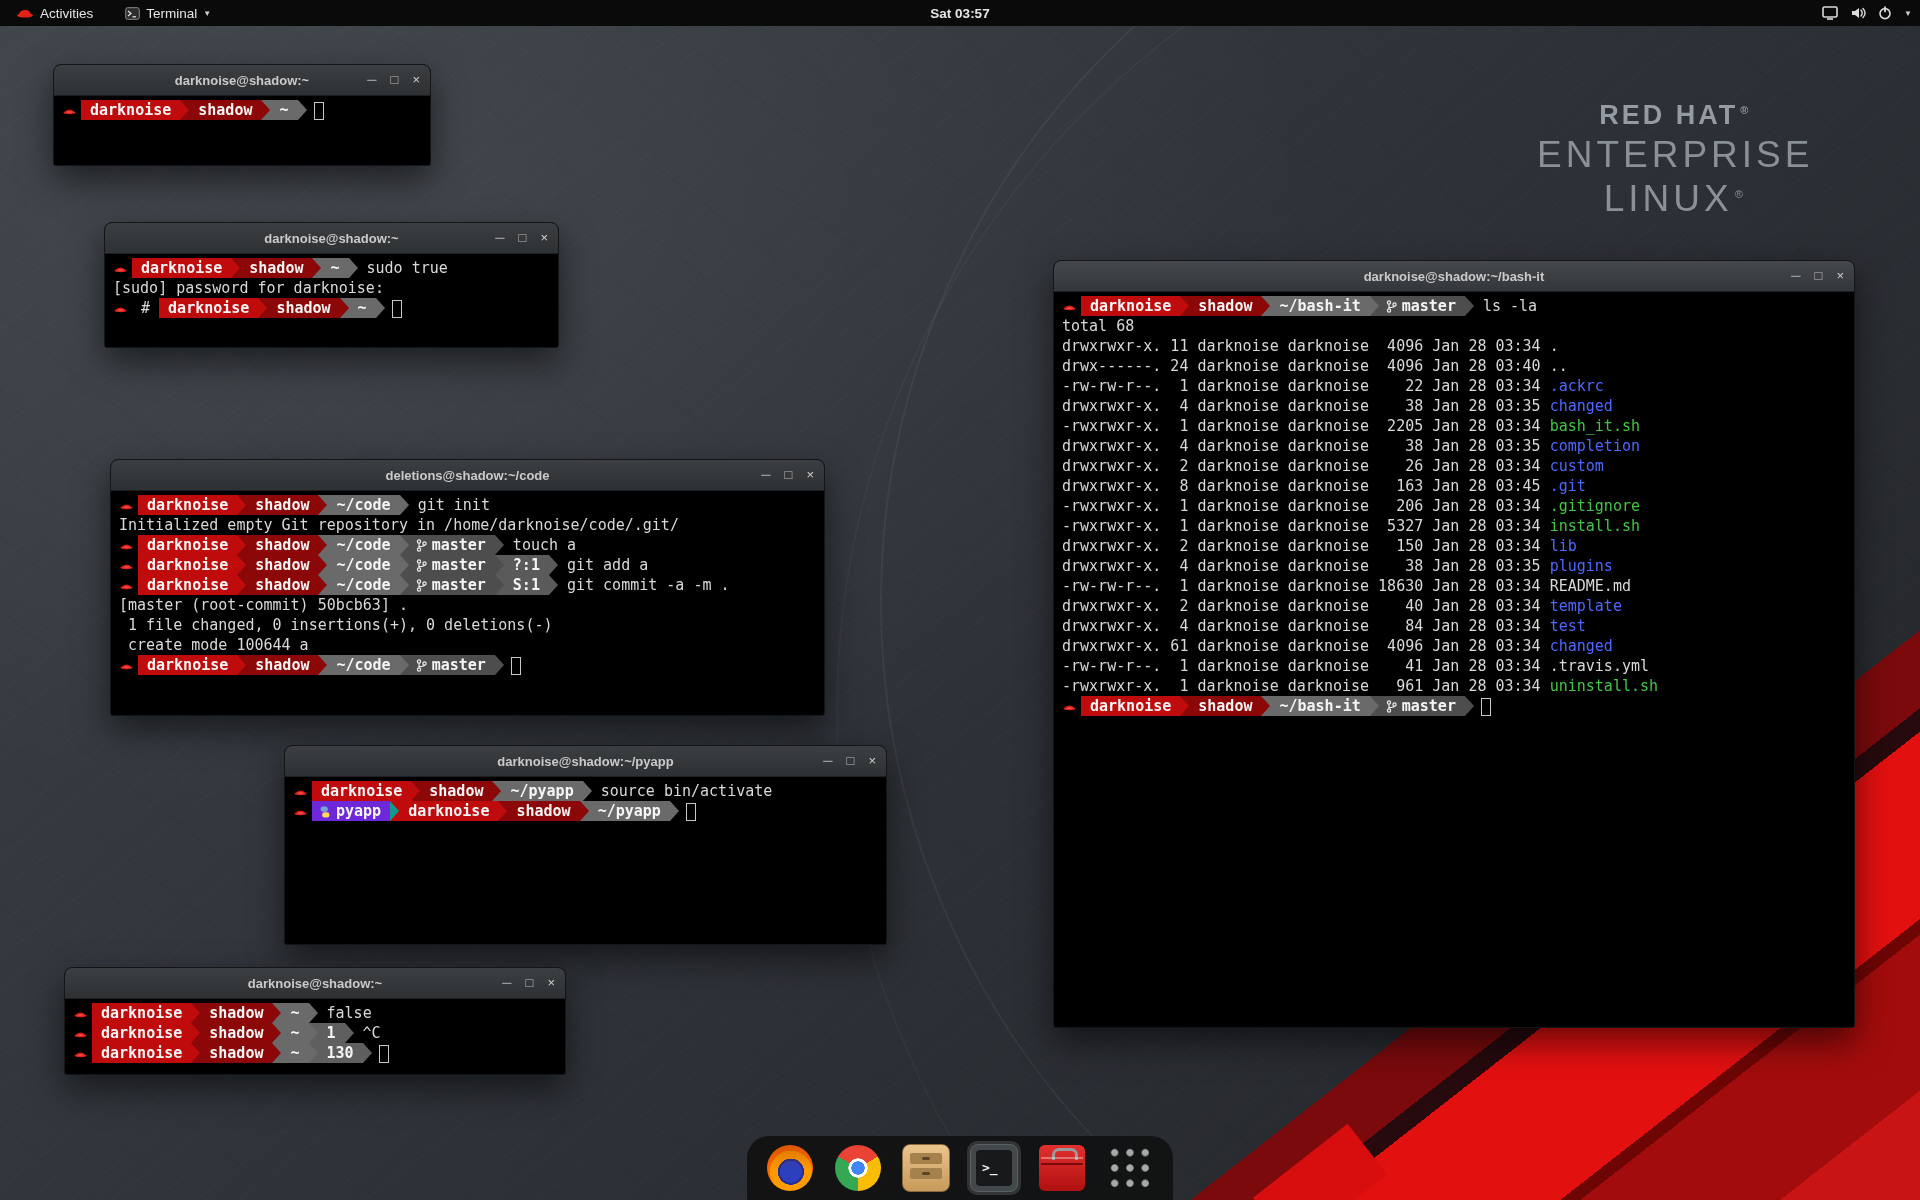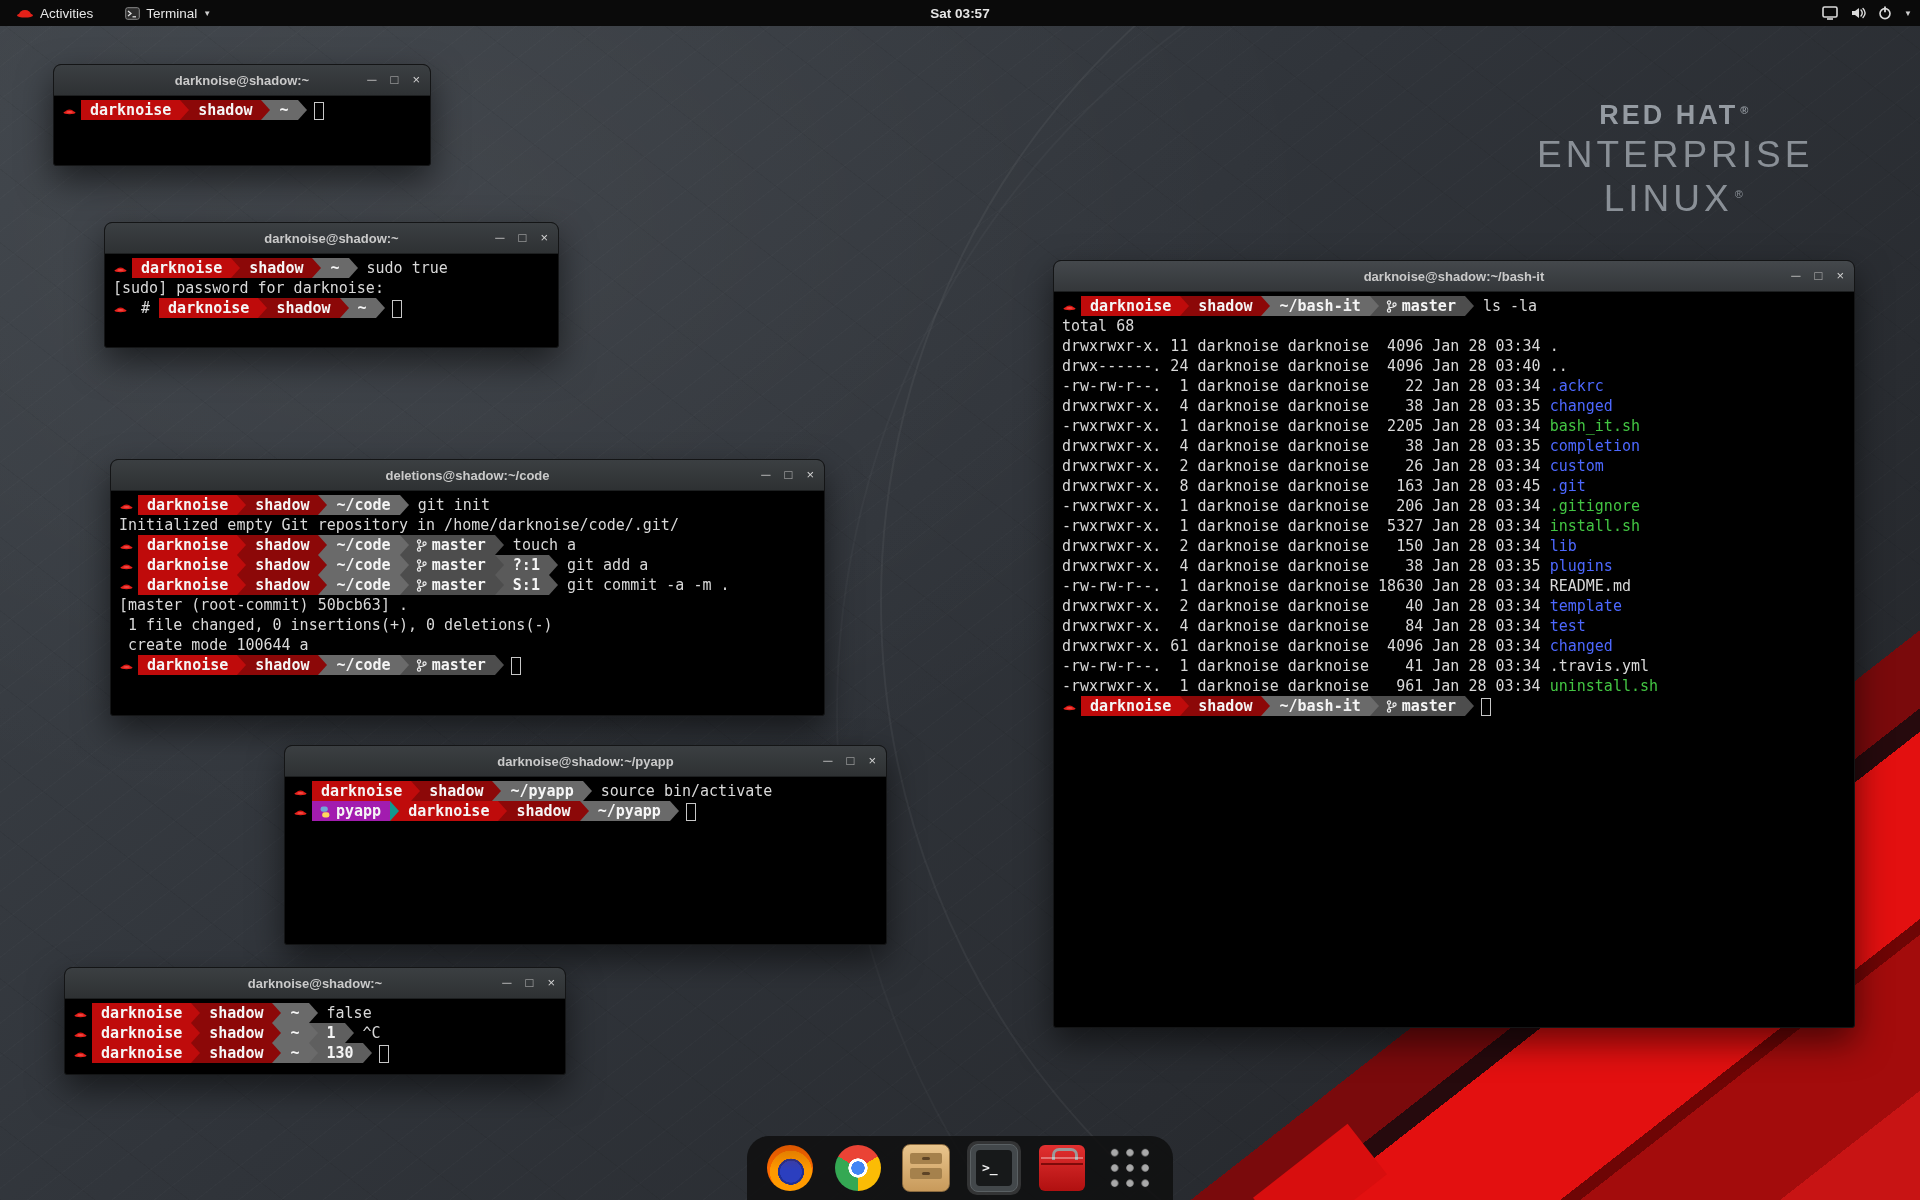--- a/index.html
+++ b/index.html
@@ -220,21 +220,21 @@
     <div class="term">
         <div class="tline"><span class="tok-icon"><svg width="13" height="10" viewBox="0 0 13 10">
               <path d="M2 6.2a4.8 4.3 0 0 1 9 0" fill="#d6130f"></path>
               <ellipse cx="6.5" cy="6.6" rx="6" ry="1.7" fill="#e8221c"></ellipse>
               <ellipse cx="6.5" cy="6" rx="3.2" ry="0.8" fill="#ffffff" opacity="0.25"></ellipse>
             </svg></span><span class="seg" style="background: rgb(191, 11, 11);">darknoise</span><span class="sep" style="border-left-color: rgb(191, 11, 11); background: rgb(140, 8, 8);"></span><span class="seg" style="background: rgb(140, 8, 8);">shadow</span><span class="sep" style="border-left-color: rgb(140, 8, 8); background: rgb(106, 106, 106);"></span><span class="seg" style="background: rgb(106, 106, 106);">~/pyapp</span><span class="sep" style="border-left-color: rgb(106, 106, 106);"></span><span> source bin/activate</span></div>
         <div class="tline"><span class="tok-icon"><svg width="13" height="10" viewBox="0 0 13 10">
               <path d="M2 6.2a4.8 4.3 0 0 1 9 0" fill="#d6130f"></path>
               <ellipse cx="6.5" cy="6.6" rx="6" ry="1.7" fill="#e8221c"></ellipse>
               <ellipse cx="6.5" cy="6" rx="3.2" ry="0.8" fill="#ffffff" opacity="0.25"></ellipse>
-            </svg></span><span class="seg" style="background: #a21caf;"><span class="tok-icon"><svg width="12" height="12" viewBox="0 0 12 12">
+            </svg></span><span class="seg" style="background: #6d28d9;"><span class="tok-icon"><svg width="12" height="12" viewBox="0 0 12 12">
                 <rect x="1.6" y="0.4" width="7.2" height="5.4" rx="2.4" fill="#6fa8d6"></rect>
                 <rect x="3.2" y="6.2" width="7.2" height="5.4" rx="2.4" fill="#ffd95e"></rect>
               </svg></span>pyapp</span><span class="sep" style="border-left-color: rgb(17, 153, 142); background: rgb(191, 11, 11);"></span><span class="seg" style="background: rgb(191, 11, 11);">darknoise</span><span class="sep" style="border-left-color: rgb(191, 11, 11); background: rgb(140, 8, 8);"></span><span class="seg" style="background: rgb(140, 8, 8);">shadow</span><span class="sep" style="border-left-color: rgb(140, 8, 8); background: rgb(106, 106, 106);"></span><span class="seg" style="background: rgb(106, 106, 106);">~/pyapp</span><span class="sep" style="border-left-color: rgb(106, 106, 106);"></span><span class="cursor"></span></div>
       </div>
   </div>
 
   <div class="window" style="left:64px;top:967px;width:500px;height:106px">
     <div class="titlebar">
       <span class="title">darknoise@shadow:~</span>
       <span class="controls">

